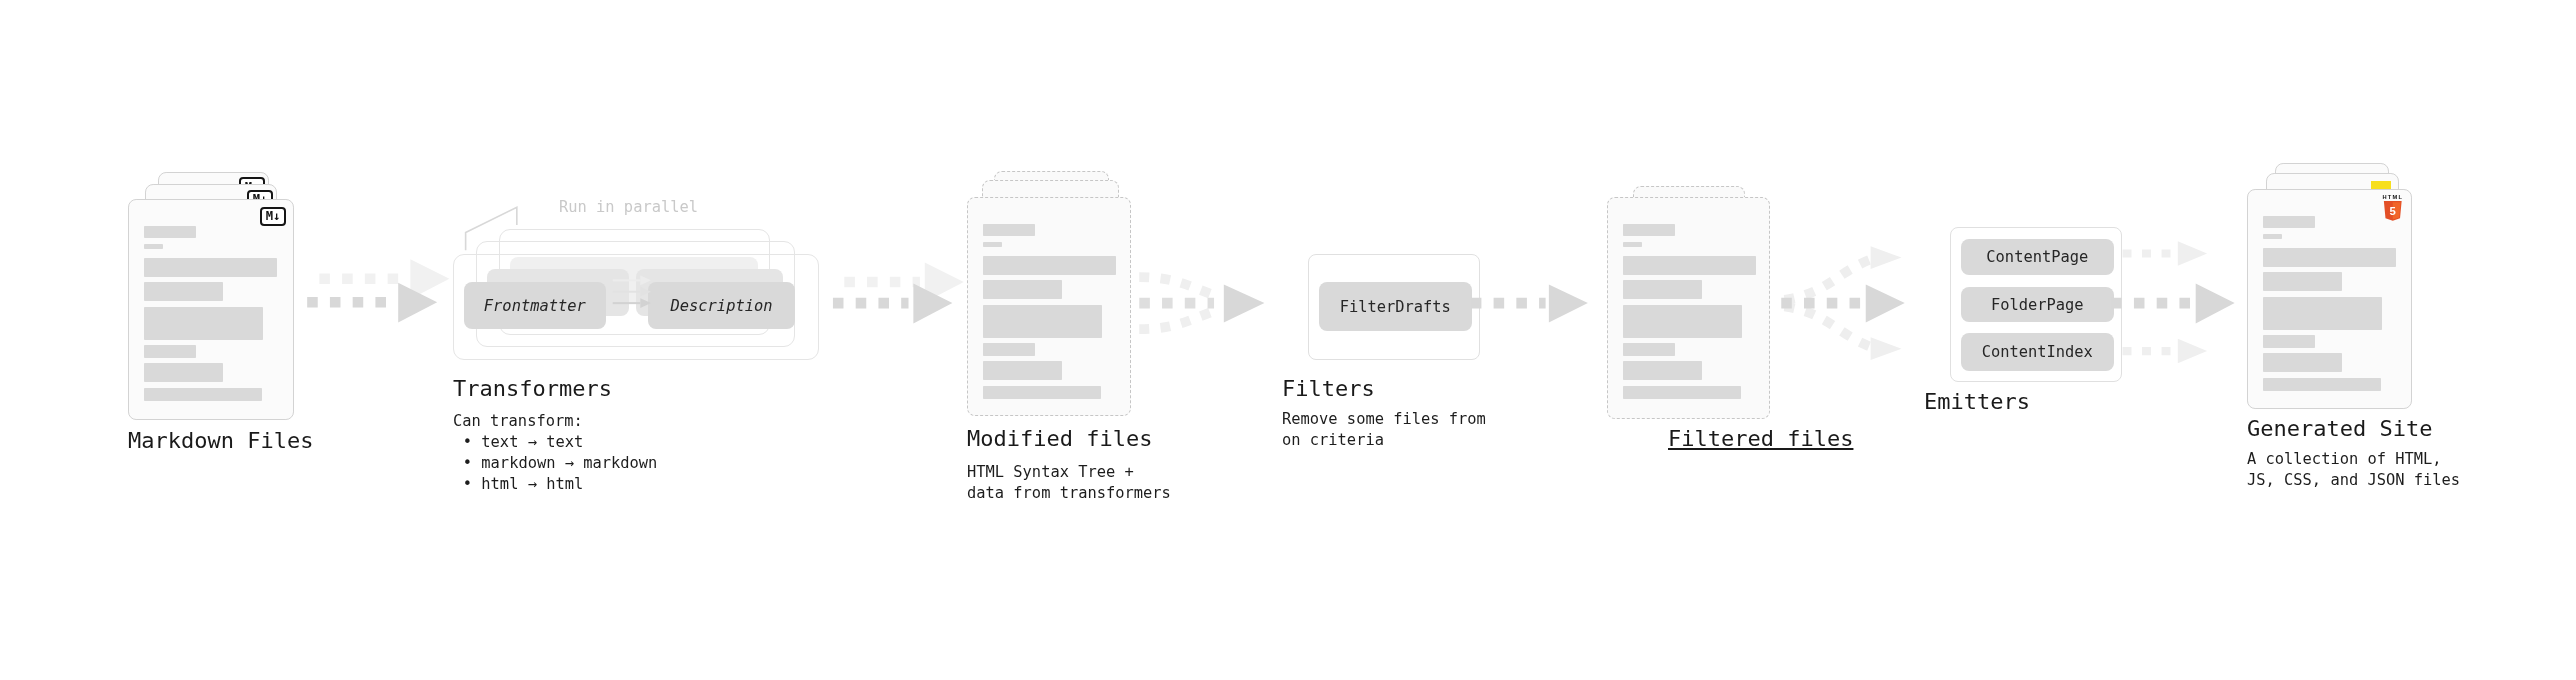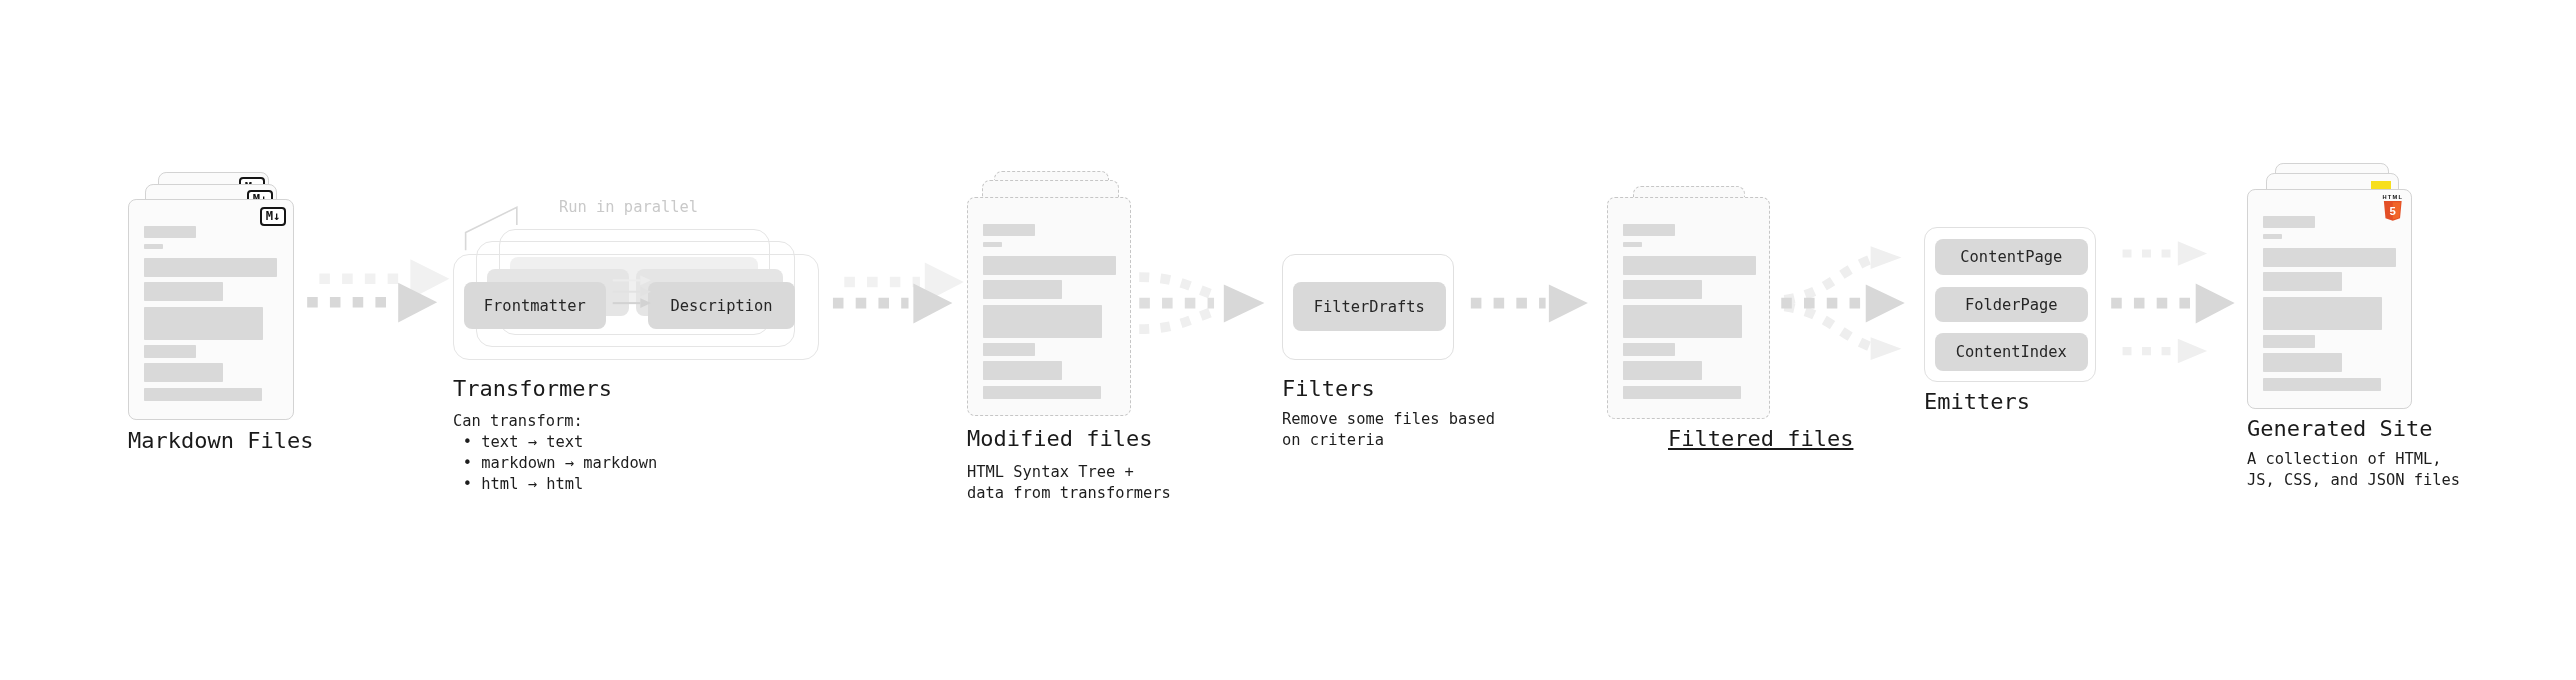--- a/index.html
+++ b/index.html
@@ -8,27 +8,27 @@
     font-family:"DejaVu Sans Mono",monospace;
   }
   
   .doc{position:absolute;background:#fbfbfb;border:1.6px solid #d3d3d3;border-radius:8.1px;box-sizing:border-box;}
   .doc.dashed{border:1.6px dashed #c6c6c6;background:#fafafa;}
   .bar{position:absolute;left:15.4px;background:#d9d9d9;border-radius:0.8px;}
   
   .mdbadge{position:absolute;border:2.4px solid #151515;border-radius:4.1px;background:#ffffff;
     color:#151515;font-weight:bold;font-size:12.2px;line-height:1;padding:1.6px 3.3px;}
   
-  .tbox{position:absolute;border:1.6px solid #e5e5e5;border-radius:16px;box-sizing:border-box;background:transparent;}
+  .tbox{position:absolute;border:1.6px solid #e5e5e5;border-radius:11px;box-sizing:border-box;background:transparent;font-style:italic;}
   .chip{position:absolute;border-radius:8.1px;background:#d9d9d9;display:flex;align-items:center;justify-content:center;
     font-size:15.4px;color:#262626;white-space:nowrap;}
   .chip.g1{background:#e5e5e5;}
   .chip.g2{background:#f0f0f0;}
   
-  .wbox{position:absolute;border:1.6px solid #e0e0e0;border-radius:13px;background:#ffffff;box-sizing:border-box;}
+  .wbox{position:absolute;border:1.6px solid #e0e0e0;border-radius:8px;background:#ffffff;box-sizing:border-box;margin-left:26px;}
   
   .title{position:absolute;font-size:22px;line-height:28px;color:#1a1a1a;white-space:nowrap;font-weight:500;}
   .sub{position:absolute;font-size:15.4px;line-height:21px;color:#1d1d1d;white-space:nowrap;}
   .sub .indent{padding-left:9.8px;}
   .note{position:absolute;font-size:15.4px;color:#c9c9c9;white-space:nowrap;}
   
   .jsbadge{position:absolute;width:19.5px;height:9px;background:#f7df1e;}
   .cssbadge{position:absolute;font-family:"Liberation Sans",sans-serif;}
   .cssbadge span{font-size:5.7px;font-weight:bold;color:#111;border-bottom:2.4px solid #2c63f0;padding-bottom:0.8px;letter-spacing:0.4px;}
   .html5logo{position:absolute;width:19.5px;text-align:center;font-family:"Liberation Sans",sans-serif;}
@@ -97,21 +97,21 @@
   <div class="sub" style="left:967px;top:462px;">
     <div>HTML Syntax Tree +</div>
     <div>data from transformers</div>
   </div>
 
   <div class="wbox" style="left:1282px;top:254px;width:172px;height:106px;padding-left:32px;">
     <div class="chip" style="left:9.8px;top:27px;width:153px;height:49px;">FilterDrafts</div>
   </div>
   <div class="title" style="left:1282px;top:375px;">Filters</div>
   <div class="sub" style="left:1282px;top:409px;">
-    <div>Remove some files based</div>
+    <div>Remove some files from</div>
     <div>on criteria</div>
   </div>
 
   <div class="doc dashed" style="left:1633px;top:186px;width:112px;height:98px;"></div>
   <div class="doc dashed skeleton" style="left:1607px;top:197px;width:163px;height:222px;">
       <div class="bar" style="top: 26px; width: 52px; height: 12.2px;"></div>
       <div class="bar" style="top: 44px; width: 18.7px; height: 4.9px;"></div>
       <div class="bar" style="top: 58px; width: 133px; height: 18.7px;"></div>
       <div class="bar" style="top: 82px; width: 79px; height: 18.7px;"></div>
       <div class="bar" style="top: 107px; width: 119px; height: 32.5px;"></div>

